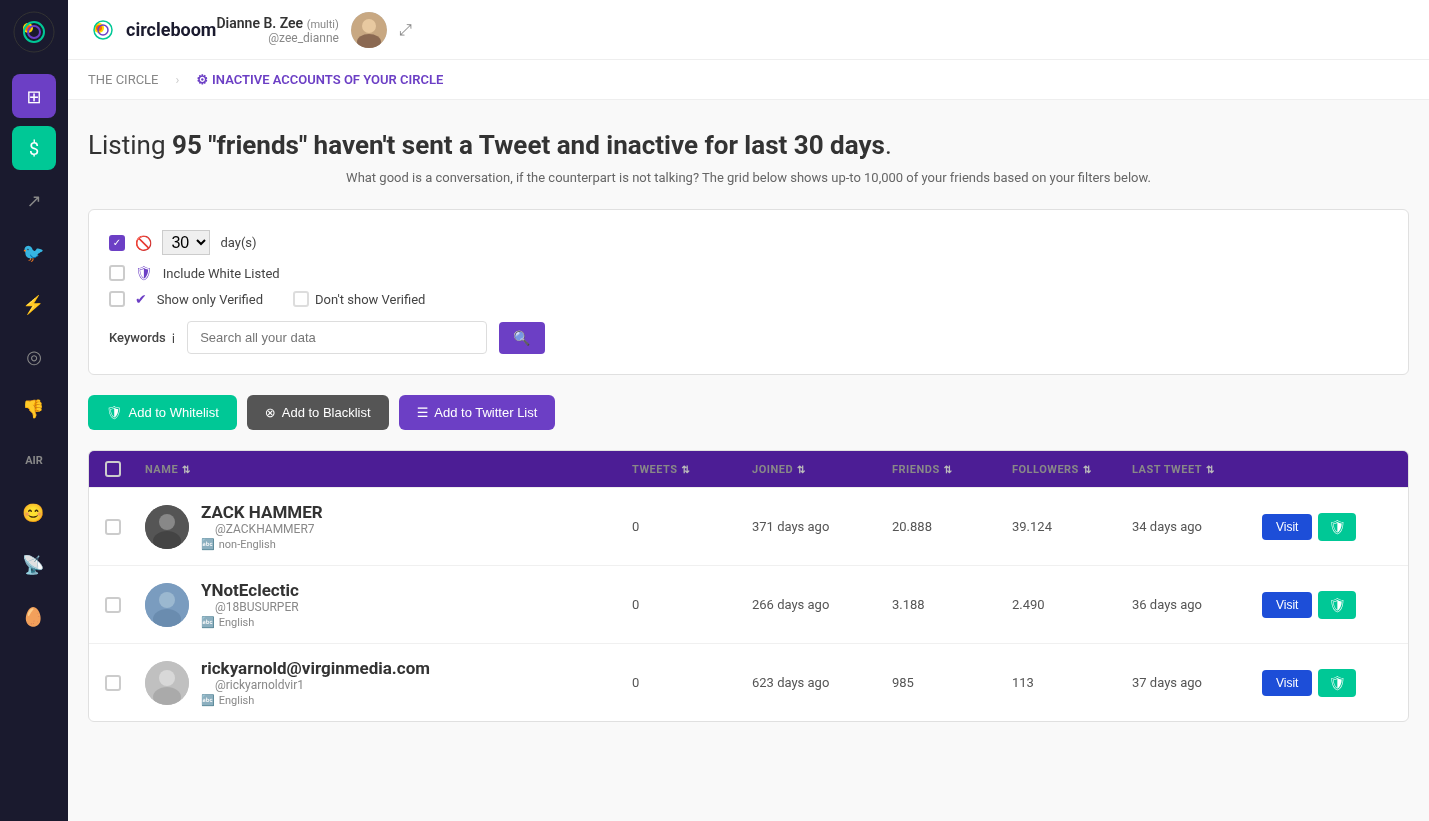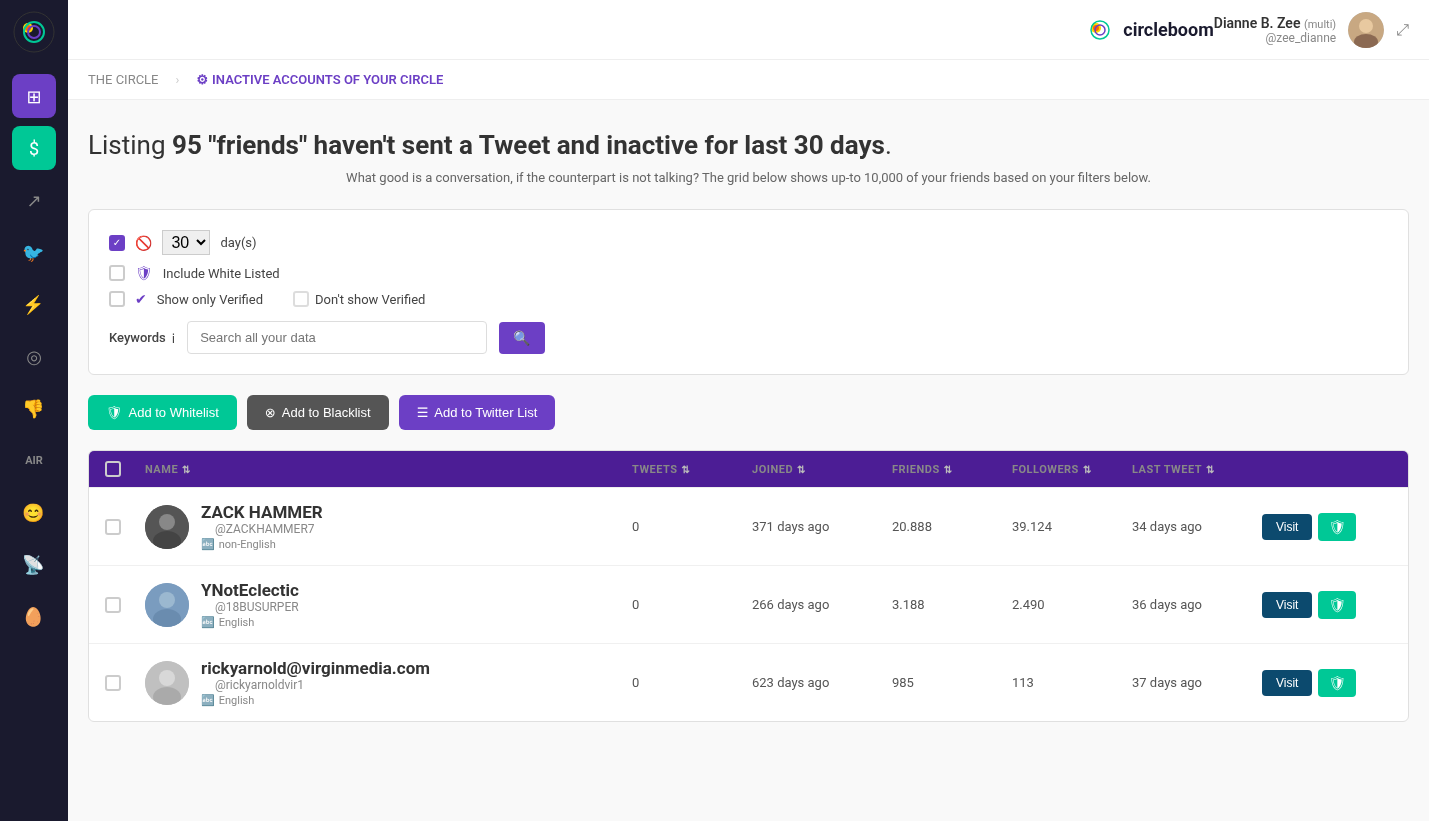--- a/index.html
+++ b/index.html
@@ -48,21 +48,21 @@
       flex-direction: column;
       overflow: hidden;
     }
 
     
     .header {
       background: white;
       height: 60px;
       display: flex;
       align-items: center;
-      justify-content: flex-end;
+      justify-content: flex-start;
       padding: 0 20px;
       border-bottom: 1px solid #eee;
       flex-shrink: 0;
     }
     .logo-area { display: flex; align-items: center; gap: 8px; }
     .logo-text { font-size: 18px; font-weight: 700; color: #1a1a2e; }
     .header-right { display: flex; align-items: center; gap: 12px; }
     .user-info { text-align: right; }
     .user-name { font-size: 14px; font-weight: 600; color: #333; }
     .user-handle { font-size: 12px; color: #888; }
@@ -287,21 +287,21 @@
       overflow: hidden;
     }
     .user-avatar.dark { background: #555; color: #ddd; }
     .user-avatar.light-gray { background: #c0c0c0; }
     .user-name-col { font-size: 17px; font-weight: 700; color: #333; }
     .user-handle-col { font-size: 12px; color: #888; margin-left: 14px; }
     .user-lang { font-size: 11px; color: #888; display: flex; align-items: center; gap: 4px; margin-top: 2px; }
     .cell-value { font-size: 13px; color: #555; }
     .row-actions { display: flex; align-items: center; gap: 6px; }
     .visit-btn {
-      background: #0c4a6e;
+      background: #1d4ed8;
       color: white;
       border: none;
       padding: 6px 14px;
       border-radius: 4px;
       cursor: pointer;
       font-size: 12px;
     }
     .shield-btn {
       background: #00c896;
       color: white;

